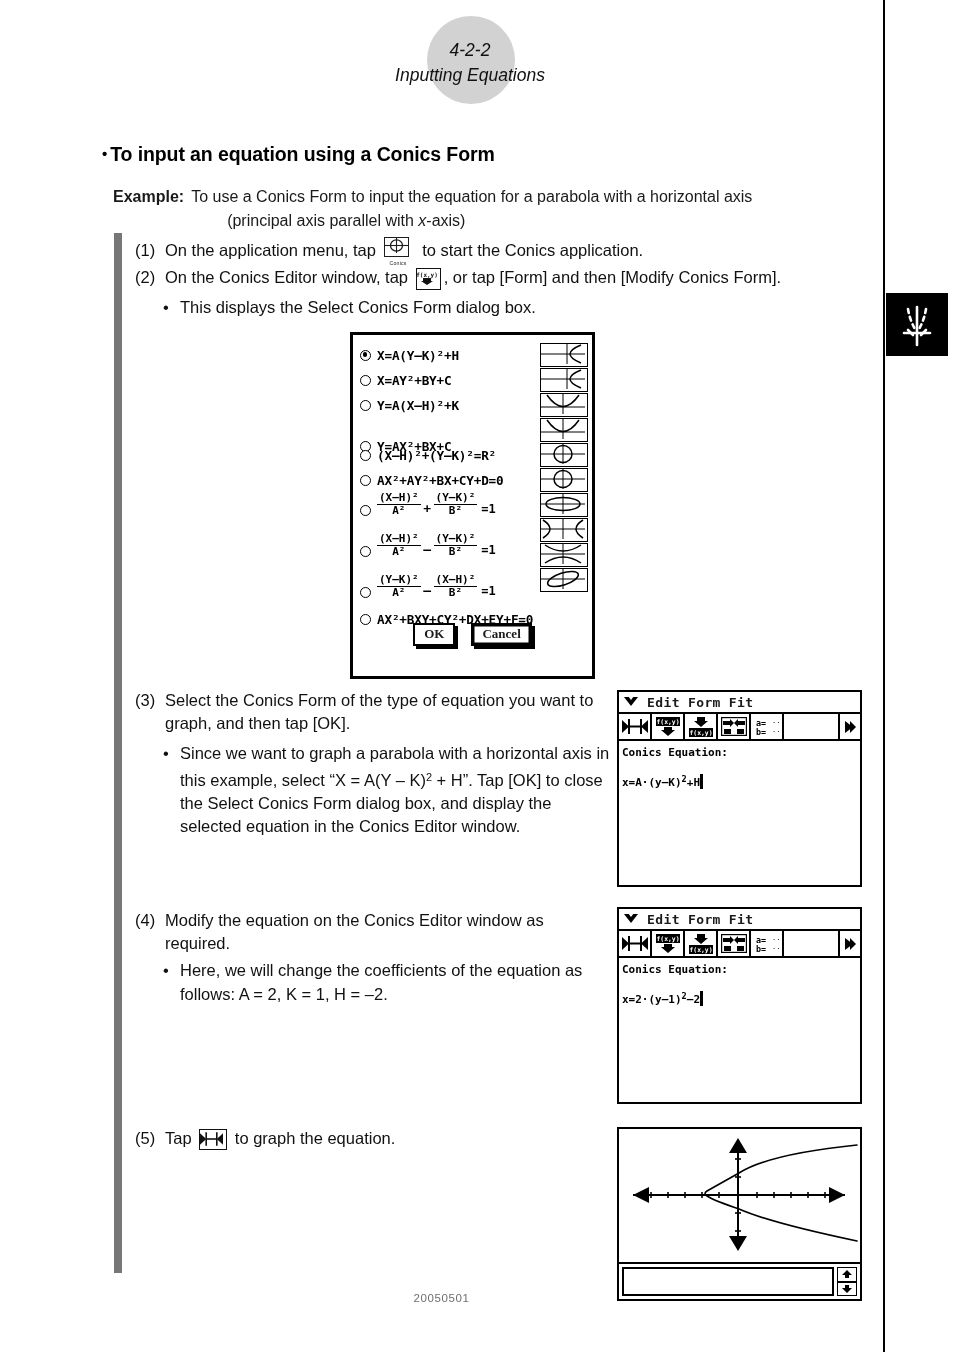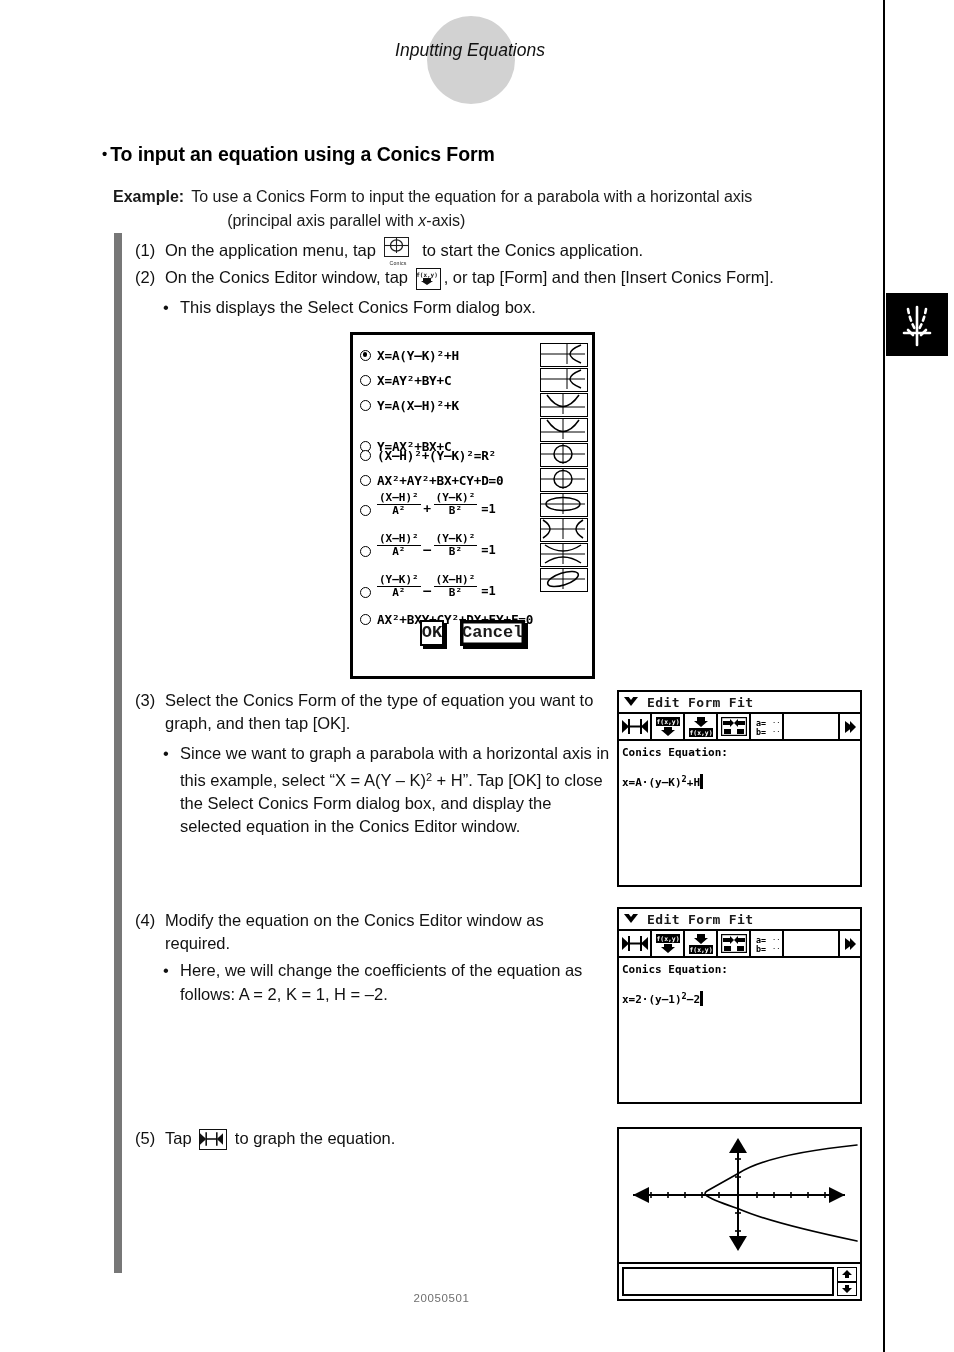--- a/index.html
+++ b/index.html
@@ -132,23 +132,23 @@
     width:48px;height:23.5px;border:1.9px solid #000;background:#fff;
     margin-bottom:1.5px;box-sizing:border-box;
   }
   .thumb svg{display:block;}
 
   .dlg-buttons{
     position:absolute;left:0;right:0;bottom:9px;display:flex;
     justify-content:center;gap:16px;
   }
   .btn{
-    border:2px solid #000;background:#fff;padding:1px 0 2px;
-    font-family:Liberation Mono, monospace;
-    font-size:17px;font-weight:bold;box-shadow:3px 3px 0 #000;
+    border:2px solid #000;background:#fff;padding:1px 9px 2px;
+    font-family:Liberation Serif, serif;
+    font-size:13px;font-weight:bold;box-shadow:3px 3px 0 #000;
   }
   .btn.focus{box-shadow:3px 3px 0 #000, inset 0 0 0 1.5px #000;}
 
   
   .editor{width:245px;height:197px;}
   #ed1{left:617px;top:690px;}
   #ed2{left:617px;top:907px;}
   .menubar{
     height:20px;border-bottom:2.5px solid #000;display:flex;align-items:center;
     padding-left:4px;gap:8px;
@@ -212,20 +212,21 @@
       <path d="M22 16 Q24 28 30 38" stroke-dasharray="4 4"></path>
       <path d="M40 16 Q38 28 32 38" stroke-dasharray="4 4"></path>
       <line x1="22" y1="37" x2="27" y2="42"></line>
       <line x1="40" y1="37" x2="35" y2="42"></line>
     </g>
   </svg>
 </div>
 
 <div class="header-circle"></div>
 <div class="header-text">
+  <div>4-2-2</div>
   <div>Inputting Equations</div>
 </div>
 
 <div class="left-rule"></div>
 
 <div class="h-bullet">
   <span class="dot">•</span><span>To input an equation using a Conics Form</span>
 </div>
 
 <div class="example-row">
@@ -248,21 +249,21 @@
   <span>to start the Conics application.</span>
 </div>
 
 <div class="step" style="left:135px;top:266px;width:720px;">
   <span class="num">(2)</span><span>On the Conics Editor window, tap</span>
   <span class="inline-icon ic-fxy">
     <svg width="20" height="17" viewBox="0 0 20 17" aria-hidden="true">
       <text x="10" y="7.5" font-family="'DejaVu Sans Mono',monospace" font-size="6" font-weight="bold" text-anchor="middle" fill="#111">f(x,y)</text>
       <polygon points="10,9 14,9 14,12 16,12 10,16 4,12 6,12 6,9" fill="#111"></polygon>
     </svg>
-  </span><span>, or tap [Form] and then [Insert Conics Form].</span>
+  </span><span>, or tap [Form] and then [Modify Conics Form].</span>
 </div>
 
 <div class="sub" style="left:163px;top:296px;width:700px;">
   <span class="bdot">•</span><span>This displays the Select Conics Form dialog box.</span>
 </div>
 
 <div class="lcd" id="dlg">
   <div class="dlg-body">
 
     <div class="opt" style="top:10px;">

